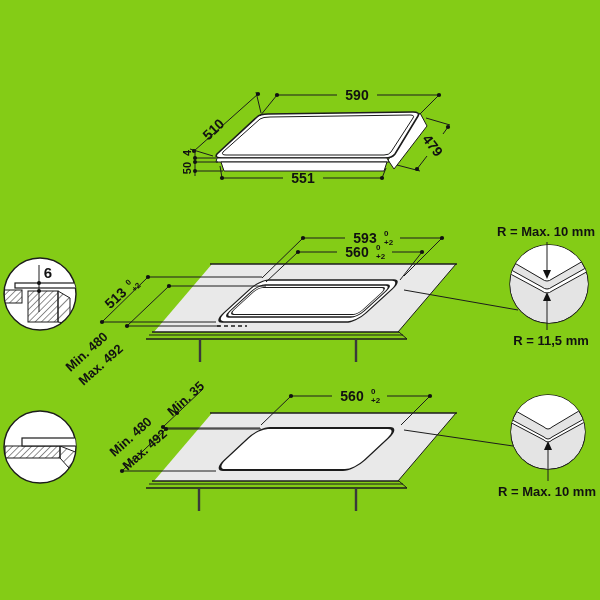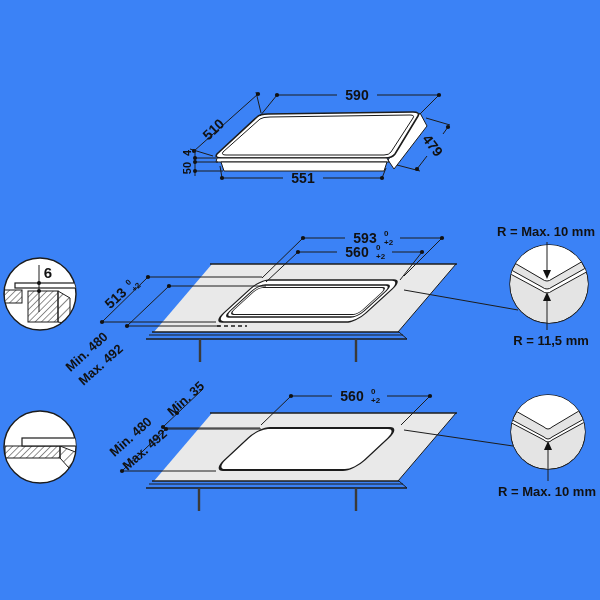--- a/index.html
+++ b/index.html
@@ -1,16 +1,16 @@
 <!DOCTYPE html>
 <html><head>
 <meta charset="utf-8">
 <style>
   html,body{margin:0;padding:0;background:#fff;}
-  .stage{width:600px;height:600px;position:relative;background:#3b82f6;overflow:hidden;}
+  .stage{width:600px;height:600px;position:relative;background:#84cc16;overflow:hidden;}
   svg{display:block;}
   text{font-family:"Liberation Sans","DejaVu Sans",sans-serif;fill:#111;}
   .dim{font-size:14px;font-weight:bold;}
   .dimsm{font-size:11px;font-weight:bold;}
   .tol{font-size:8px;font-weight:bold;}
   .lbl{font-size:13px;font-weight:bold;}
   .six{font-size:15px;font-weight:bold;}
   .ln{stroke:#1c1c1c;stroke-width:1;fill:none;}
   .ln2{stroke:#1c1c1c;stroke-width:1.6;fill:none;}
   .white{fill:#fff;stroke:#1c1c1c;}

